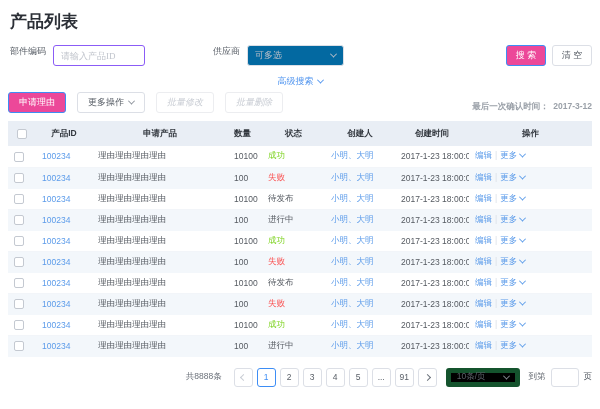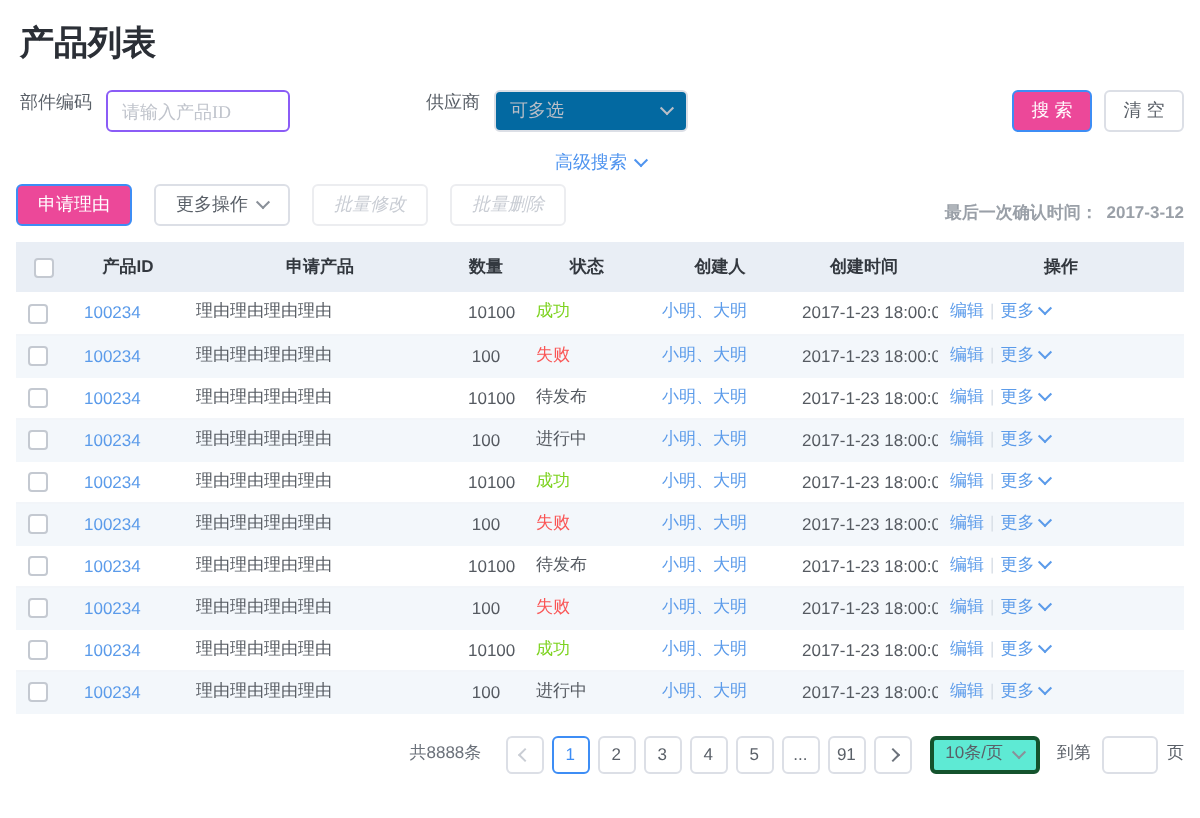--- a/index.html
+++ b/index.html
@@ -50,44 +50,44 @@
   
   table { width:100%; border-collapse:collapse; table-layout:fixed; font-size:8.5px; }
   thead th { background:#e9eef5; height:25px; font-weight:bold; text-align:center;
     padding:0 6px; color:#33383f; }
   tbody td { height:21px; padding:0 6px; border-bottom:1px solid #f2f5f9; color:#555a61;
     white-space:nowrap; overflow:hidden; }
   tbody tr:nth-child(even) td { background:#f3f7fb; border-bottom-color:#f3f7fb; }
   .col-check { width:28px; } .col-id { width:56px; } .col-reason { width:136px; }
   .col-qty { width:30px; } .col-status { width:67px; } .col-creator { width:70px; }
   .col-time { width:74px; }
-  td.num, th.num { text-align:center; }
+  td.num, th.num { text-align:left; }
   td.status-cell { padding-left:10px; } th.status-h { padding-left:10px; }
   .checkbox { display:inline-block; width:10px; height:10px; border:1px solid #c4c9d1;
     border-radius:2px; background:#fff; vertical-align:middle; cursor:pointer; }
   a.link { color:#5b9bea; text-decoration:none; cursor:pointer; }
   .status-success { color:#7ed321; }
   .status-danger { color:#fa5555; }
   .status-default { color:#555a61; }
   .ops-sep { color:#d8dee6; margin:0 3px; }
   .ops .chev { margin-left:3px; color:#5b9bea; }
 
   
   .pagination { display:flex; align-items:center; justify-content:flex-end;
     margin-top:11px; font-size:8.5px; color:#5a6068; }
   .total { margin-right:8px; color:#6c727b; }
   .page-btn { min-width:19px; height:19px; border:1px solid #dcdfe6; border-radius:3px;
     background:#fff; display:inline-flex; align-items:center; justify-content:center;
     padding:0 3px; margin-left:4px; color:#5a6068; cursor:pointer; }
   .page-btn.active { border-color:#3d8df5; color:#3d8df5; }
   .page-btn.nav-prev { color:#c9cdd4; }
   .page-btn.nav-next { color:#6c727b; }
-  .size-select { height:19px; border:2px solid #14532d; border-radius:3px;
-    display:inline-flex; align-items:center; gap:5px; padding:0 6px; margin-left:9px;
-    background:#5eead4; cursor:pointer; color:#5a6068; }
+  .size-select { height:19px; border:5px solid #14532d; border-radius:3px;
+    display:inline-flex; align-items:center; gap:18px; padding:0 6px; margin-left:9px;
+    background:#000000; cursor:pointer; color:#5a6068; }
   .size-select .chev { color:#8a9099; }
   .jump { display:flex; align-items:center; margin-left:9px; gap:5px; }
   .jump-input { width:28px; height:19px; border:1px solid #dcdfe6; border-radius:3px;
     outline:none; font-size:8.5px; text-align:center; }
 </style>
 </head>
 <body>
 
 <div class="page">
 

